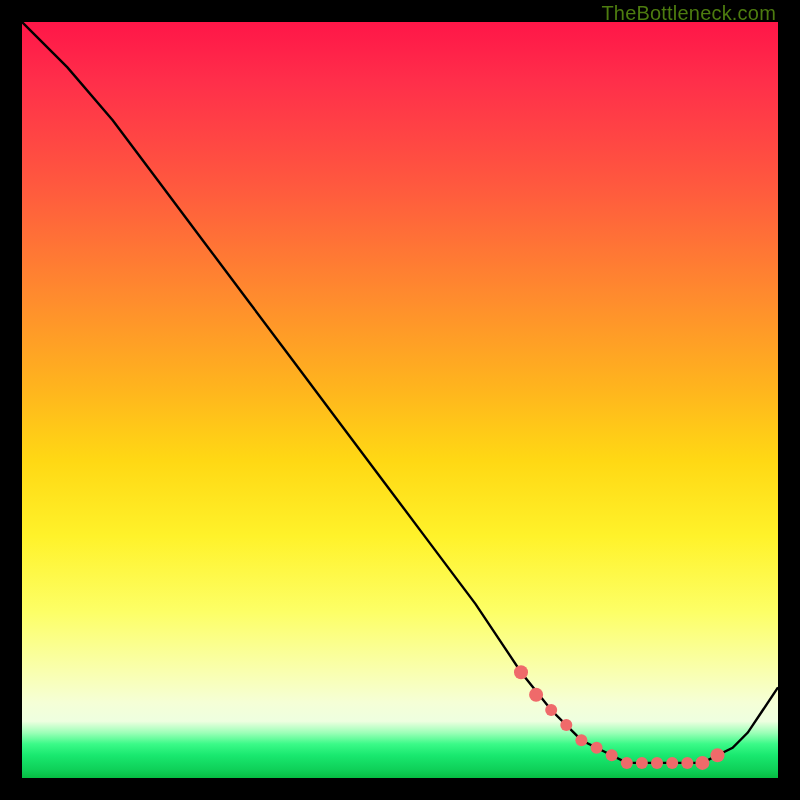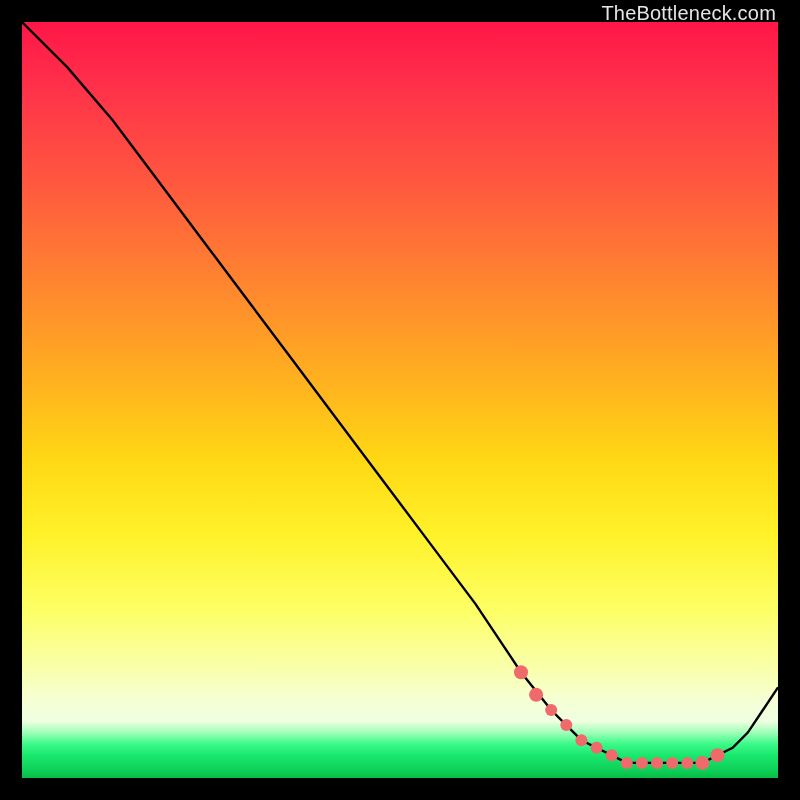--- a/index.html
+++ b/index.html
@@ -48,21 +48,21 @@
     position: absolute;
     left: 0;
     top: 0;
     width: 756px;
     height: 756px;
   }
   .attribution {
     position: absolute;
     top: 2px;
     right: 24px;
-    color: #e5e5e5;
+    color: #4d7c0f;
     font-size: 20px;
     letter-spacing: 0.2px;
     font-weight: 500;
   }
 </style>
 </head>
 <body>
 
 <div class="frame">
 

